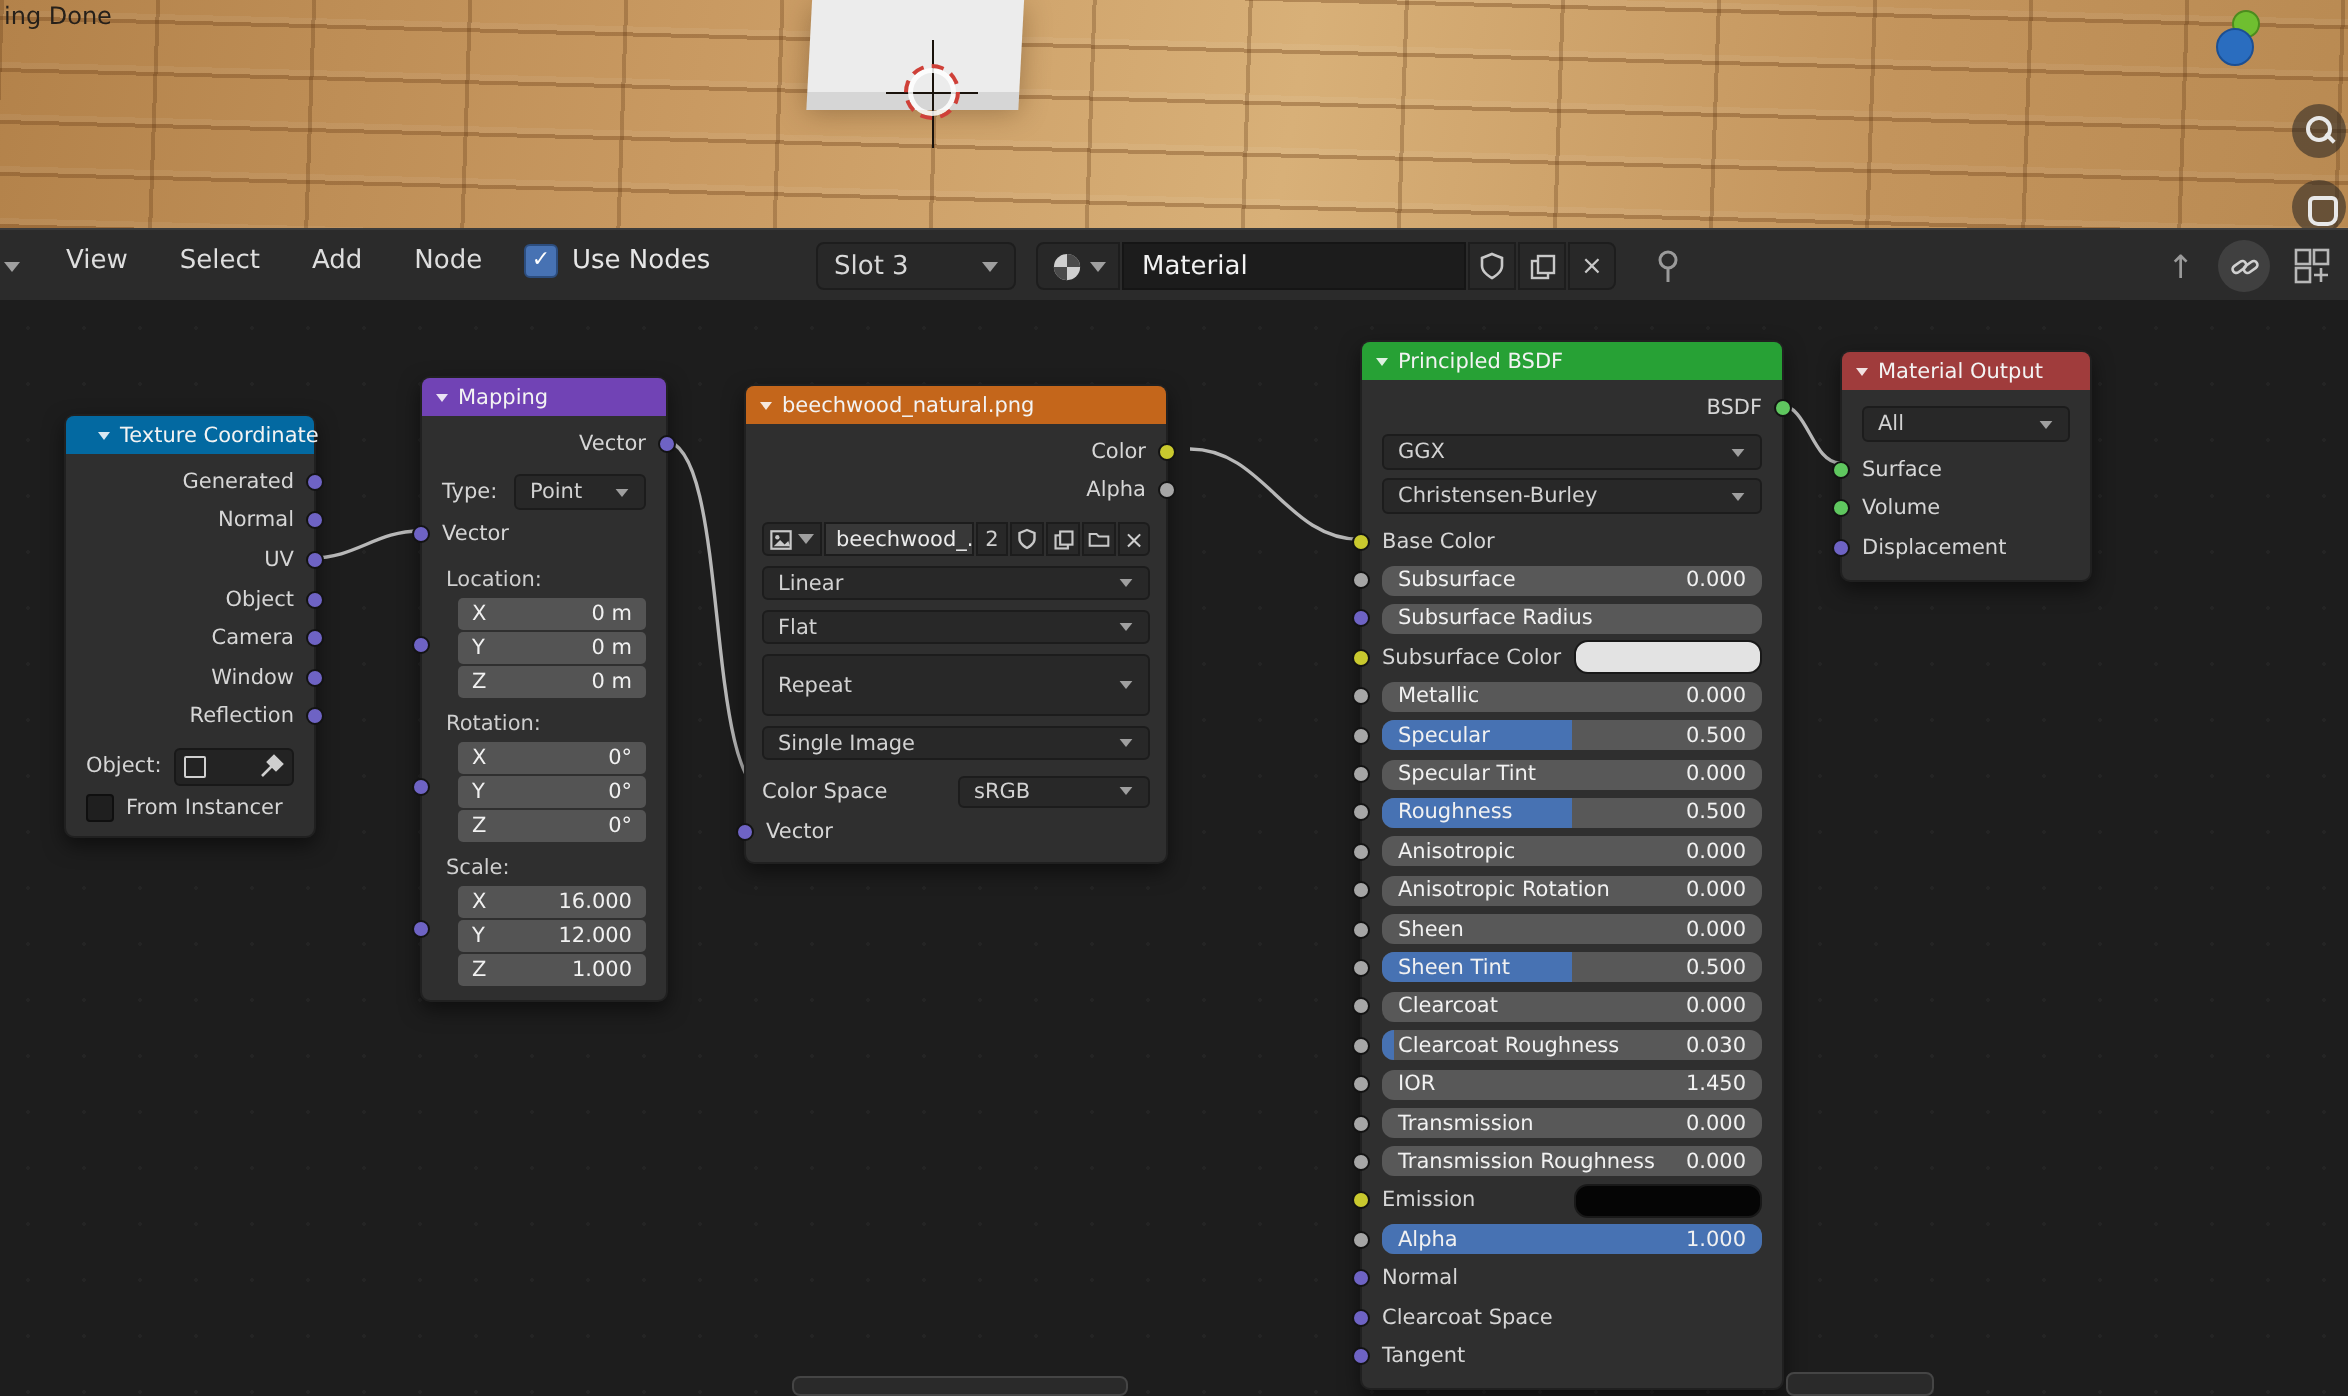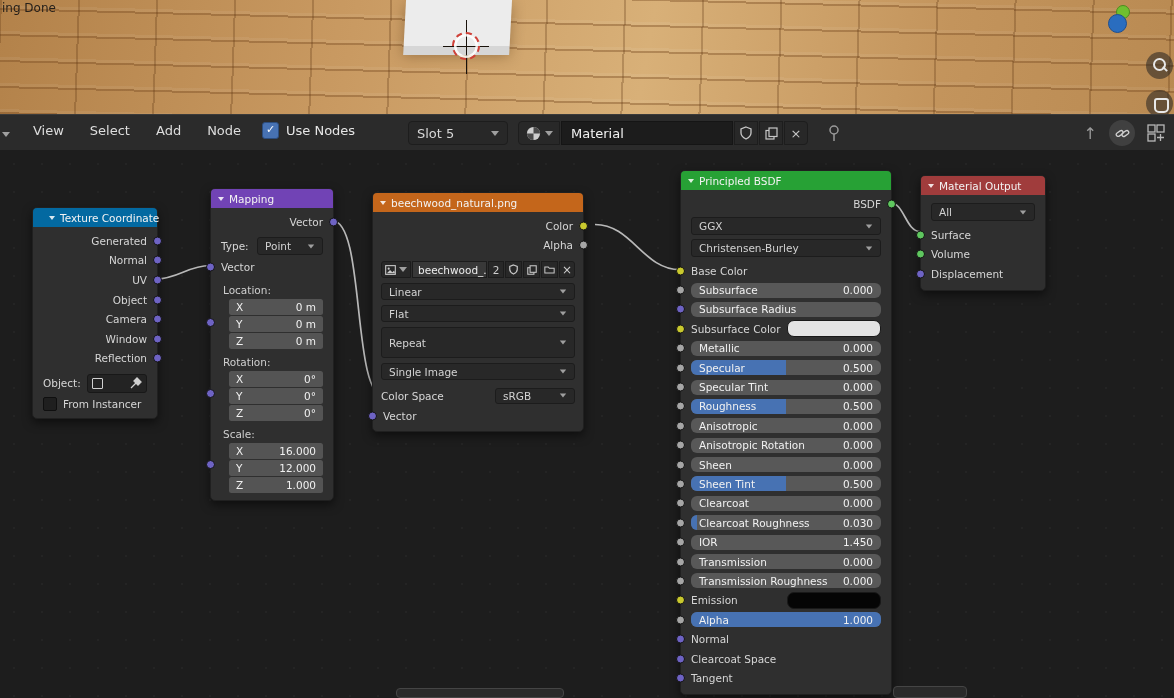--- a/index.html
+++ b/index.html
@@ -108,21 +108,21 @@
   
   .imgblock{display:flex;gap:1px;height:17px;margin:6px 8px 0 8px;}
   .imgblock>*{background:#282828;border:1px solid #1c1c1c;box-sizing:border-box;display:flex;
       align-items:center;justify-content:center;color:#cfcfcf;}
   .ib-menu{width:30px;border-radius:3px 0 0 3px;gap:3px;}
   .ib-name{flex:1;background:#383838;justify-content:flex-start;padding:0 5px;color:#ececec;
       white-space:nowrap;overflow:hidden;}
   .ib-users{width:16px;} .ib-ico{width:17px;} .ib-x{width:16px;border-radius:0 3px 3px 0;font-size:12px;}
   .csrow{display:flex;align-items:center;margin:7px 8px 0 8px;height:17px;}
   .csrow .rlabel{flex:1;}
-  .csrow .ndrop{margin:0;width:80px;box-sizing:border-box;}
+  .csrow .ndrop{margin:0;width:96px;box-sizing:border-box;}
 
   
   .prow{position:relative;height:19.4px;display:flex;align-items:center;padding:0 10px;}
   .plabel{display:none;color:#d6d6d6;}
   .prow.t-plain .plabel,.prow.t-color .plabel{display:block;}
   .wbox{display:none;position:relative;flex:1;height:15px;background:#585858;border-radius:6px;
         overflow:hidden;align-items:center;padding:0 8px;}
   .prow.t-number .wbox,.prow.t-slider .wbox,.prow.t-field .wbox{display:flex;}
   .wfill{position:absolute;left:0;top:0;bottom:0;background:#4772b3;width:0;}
   .wlabel{position:relative;color:#f1f1f1;}
@@ -166,21 +166,21 @@
     <span class="menu">View</span>
         <span class="menu">Select</span>
         <span class="menu">Add</span>
         <span class="menu">Node</span>
       </div>
     <label class="usenodes">
       <span class="cb">✓</span>
       <span>Use Nodes</span>
     </label>
     <div class="dd-big slot">
-      <span>Slot 5</span>
+      <span>Slot 3</span>
       <span class="chev"></span>
     </div>
     <div class="matgroup">
       <div class="sphere-btn">
         <svg width="15" height="15" viewBox="0 0 16 16">
           <circle cx="8" cy="8" r="7" fill="#cfcfcf"></circle>
           <path d="M8 1 A7 7 0 0 1 15 8 L8 8 Z" fill="#4a4a4a"></path>
           <path d="M8 15 A7 7 0 0 1 1 8 L8 8 Z" fill="#4a4a4a"></path>
         </svg>
         <span class="chev"></span>

